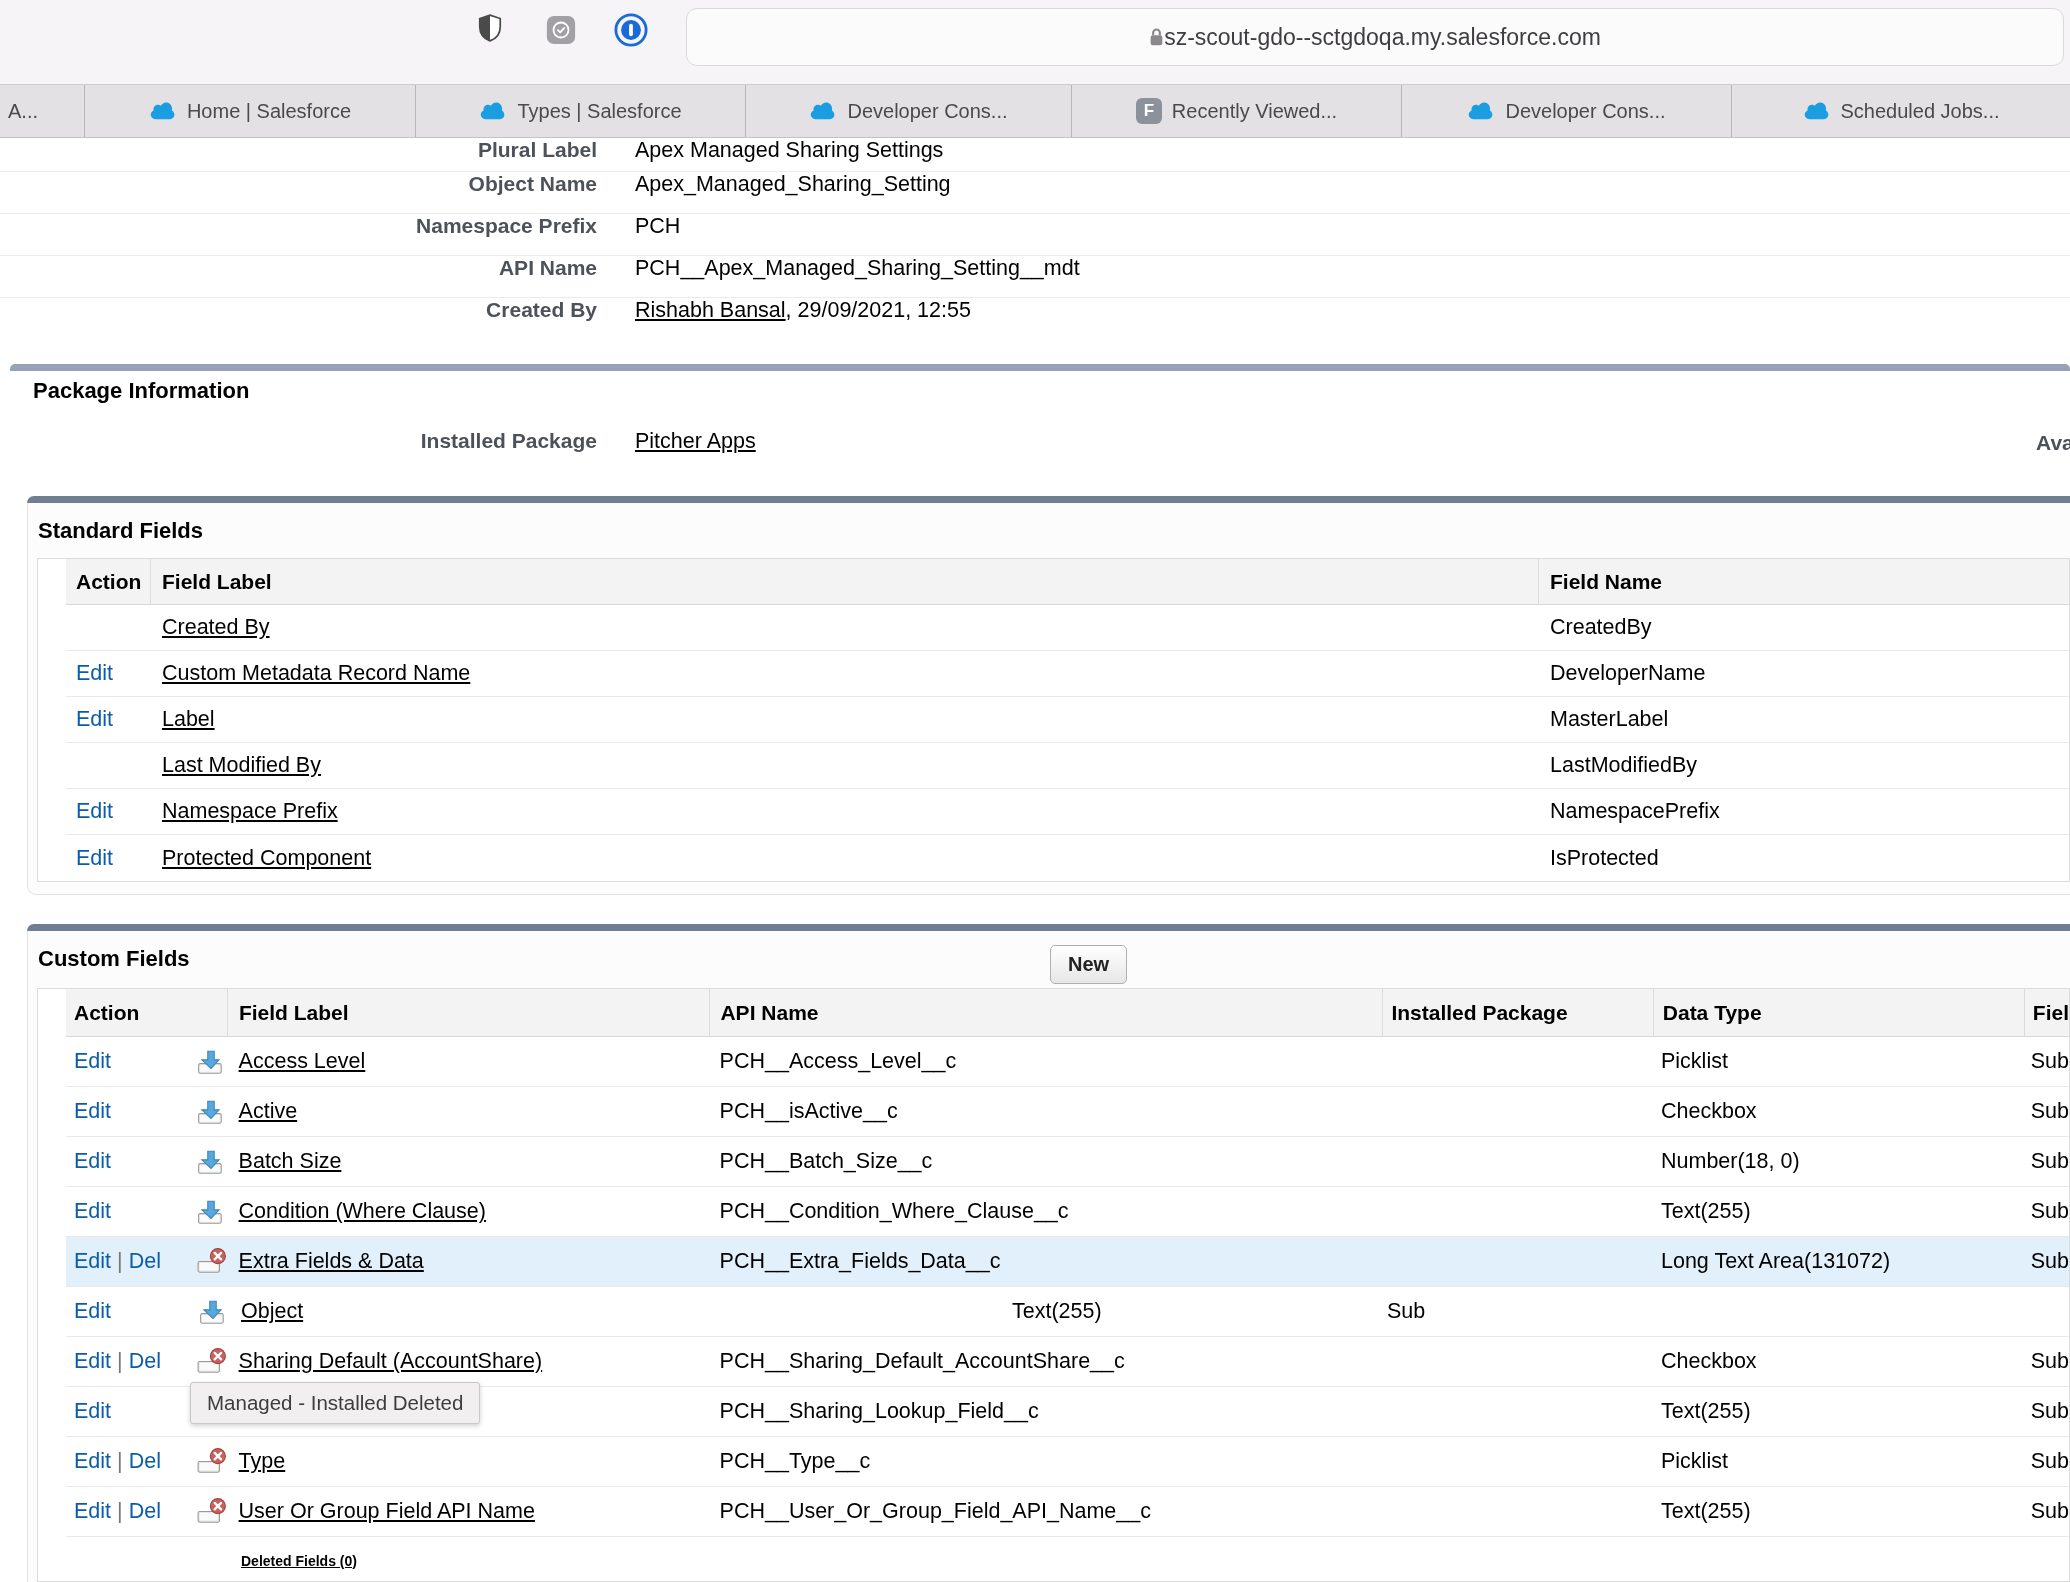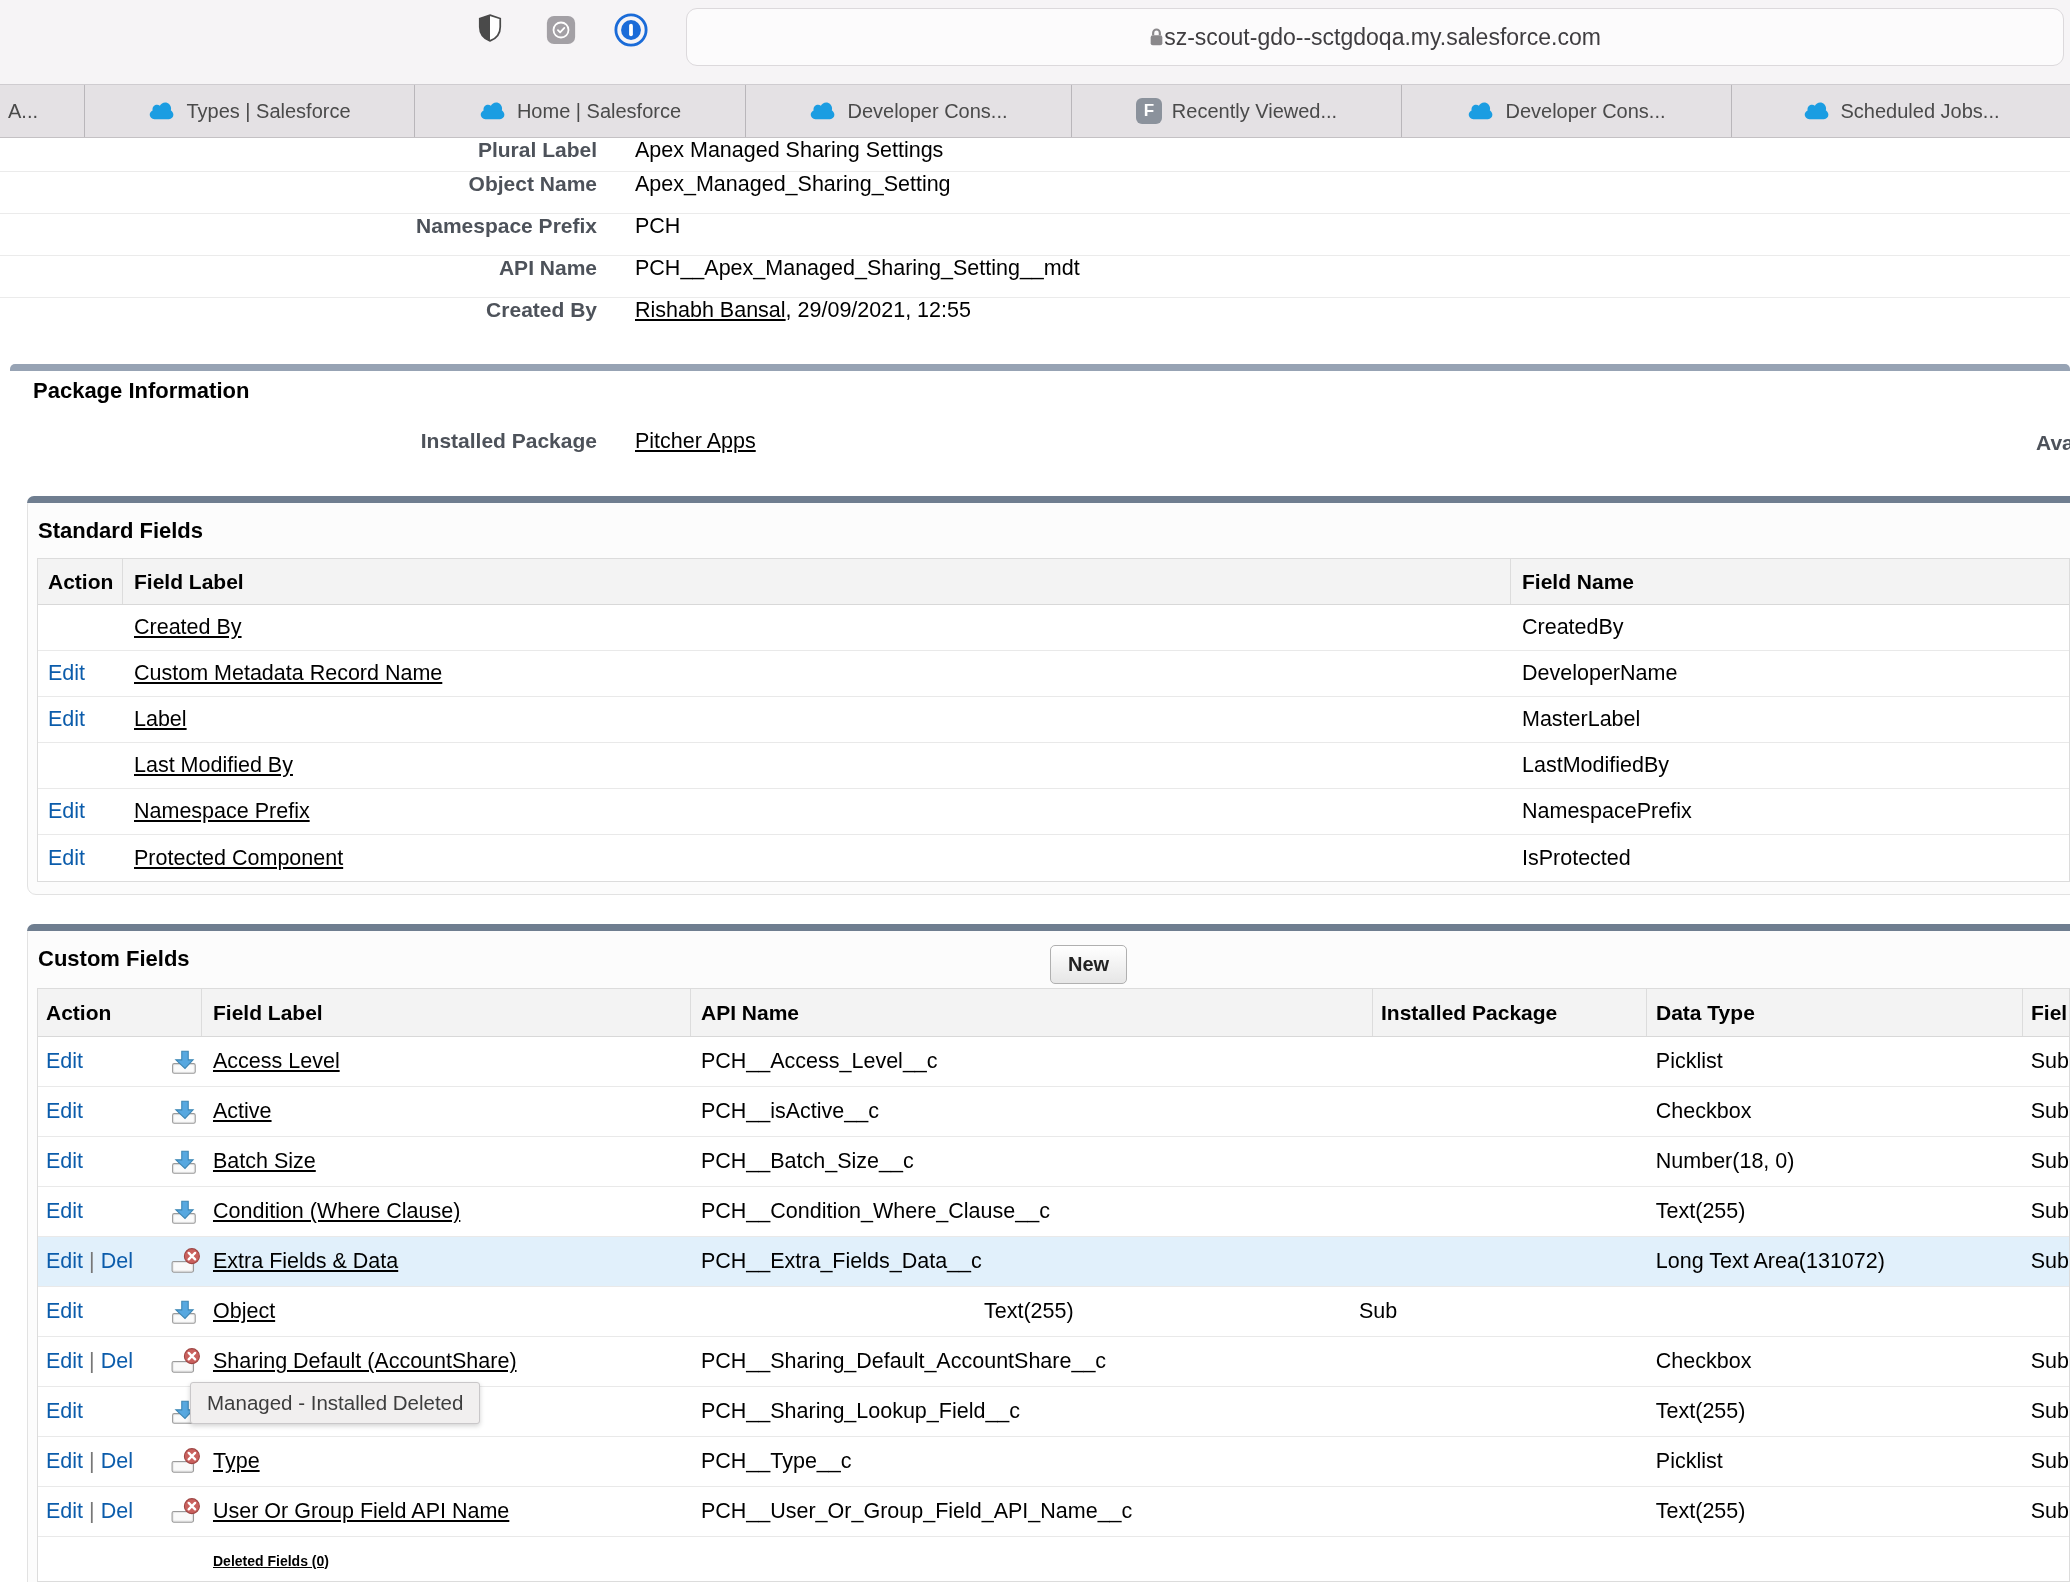--- a/index.html
+++ b/index.html
@@ -35,21 +35,21 @@
                  background:#97a3b4; border-radius:5px 5px 0 0; }
   .h-section { font-size:22px; font-weight:bold; color:#000; }
   .pkg-title { position:absolute; left:33px; top:240px; }
   .pkg-row { position:absolute; left:0; top:282px; width:2070px; height:42px; display:flex; align-items:center; }
   .ava-cut { position:absolute; left:2036px; top:293px; font-weight:bold; color:#4d525a; font-size:21px; white-space:nowrap; }
 
   .section { position:absolute; left:27px; width:2053px; background:#fcfcfc;
              border:1px solid #e2e2e2; border-radius:9px; }
   .section-bar { height:7px; background:#6f7e90; border-radius:8px 8px 0 0; margin:-1px -1px 0 -1px; }
   .sec-title { padding:15px 0 0 10px; }
-  .tbl { margin:0 9px; border:1px solid #dcdcdc; background:#fff; }
+  .tbl { margin:0 9px; border:1px solid #dcdcdc; background:#fff;padding-left:28px; }
   .thead { display:flex; align-items:center; background:#f3f3f3; border-bottom:1px solid #d8d8d8;
            font-weight:bold; font-size:21px; color:#000; }
   .th { border-right:1px solid #dcdcdc; height:100%; display:flex; align-items:center; }
   .th.last { border-right:none; }
   .trow { display:flex; align-items:center; border-bottom:1px solid #e9e9e9; font-size:21.5px; color:#000; }
   .trow:last-child { border-bottom:none; }
   a.flink { color:#000; text-decoration:underline; }
 
   
   .s-head { height:46px; } .s-row { height:46px; }
@@ -144,31 +144,31 @@
           <use href="#sym-lock"></use>
         </svg>
       <span class="url-text">sz-scout-gdo--sctgdoqa.my.salesforce.com</span>
     </div>
   </div>
 
   <div class="tabbar">
     <div class="tab first" style="width:85px;">
       <span>A...</span>
     </div>
+    <div class="tab" style="width:331px;">
+      <svg width="28" height="19">
+          <use href="#sym-cloud"></use>
+        </svg>
+      <span>Home | Salesforce</span>
+    </div>
     <div class="tab" style="width:330px;">
       <svg width="28" height="19">
           <use href="#sym-cloud"></use>
         </svg>
       <span>Types | Salesforce</span>
-    </div>
-    <div class="tab" style="width:331px;">
-      <svg width="28" height="19">
-          <use href="#sym-cloud"></use>
-        </svg>
-      <span>Home | Salesforce</span>
     </div>
     <div class="tab" style="width:326px;">
       <svg width="28" height="19">
           <use href="#sym-cloud"></use>
         </svg>
       <span>Developer Cons...</span>
     </div>
     <div class="tab" style="width:330px;">
       <span class="fbadge">F</span>
       <span>Recently Viewed...</span>

